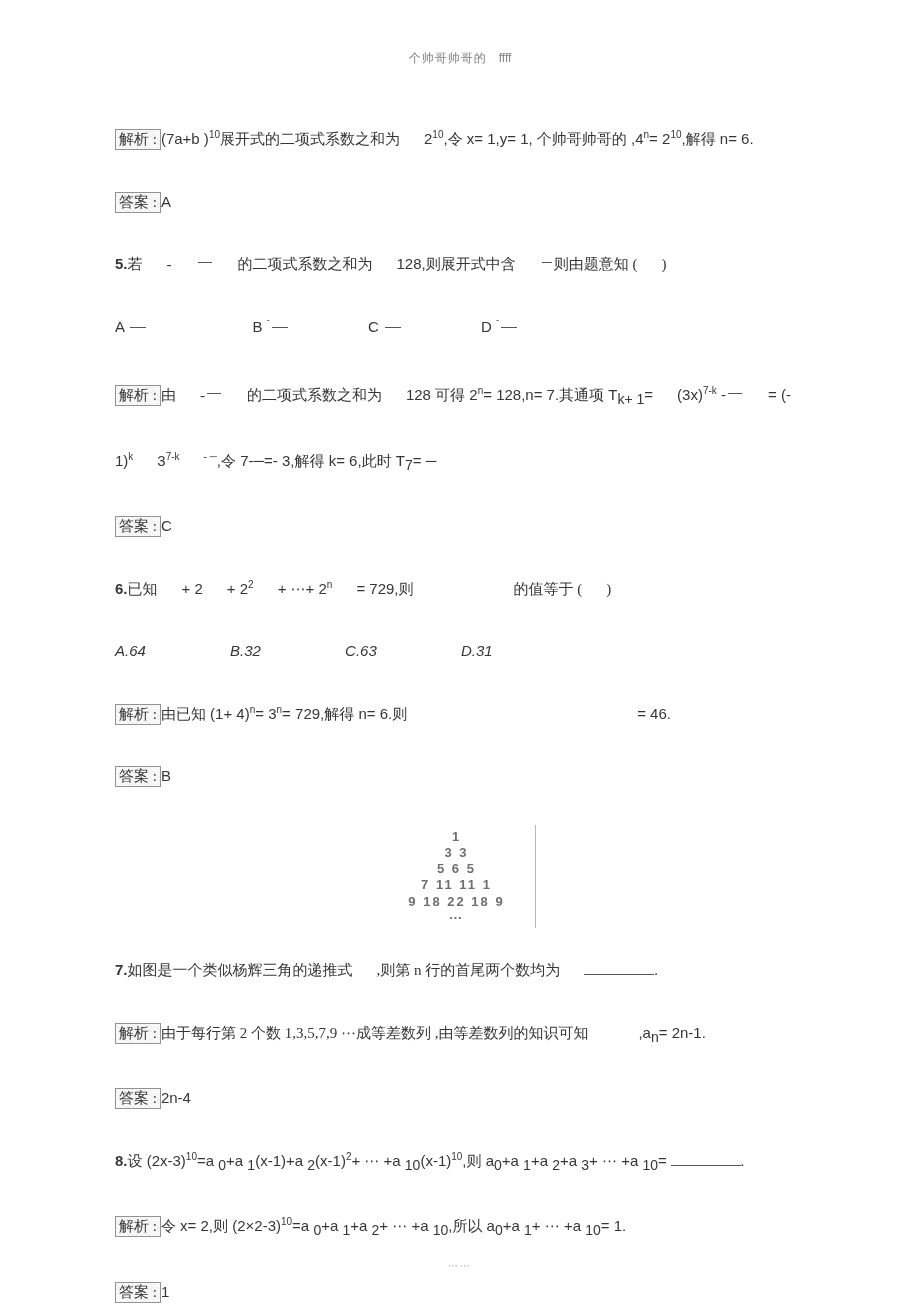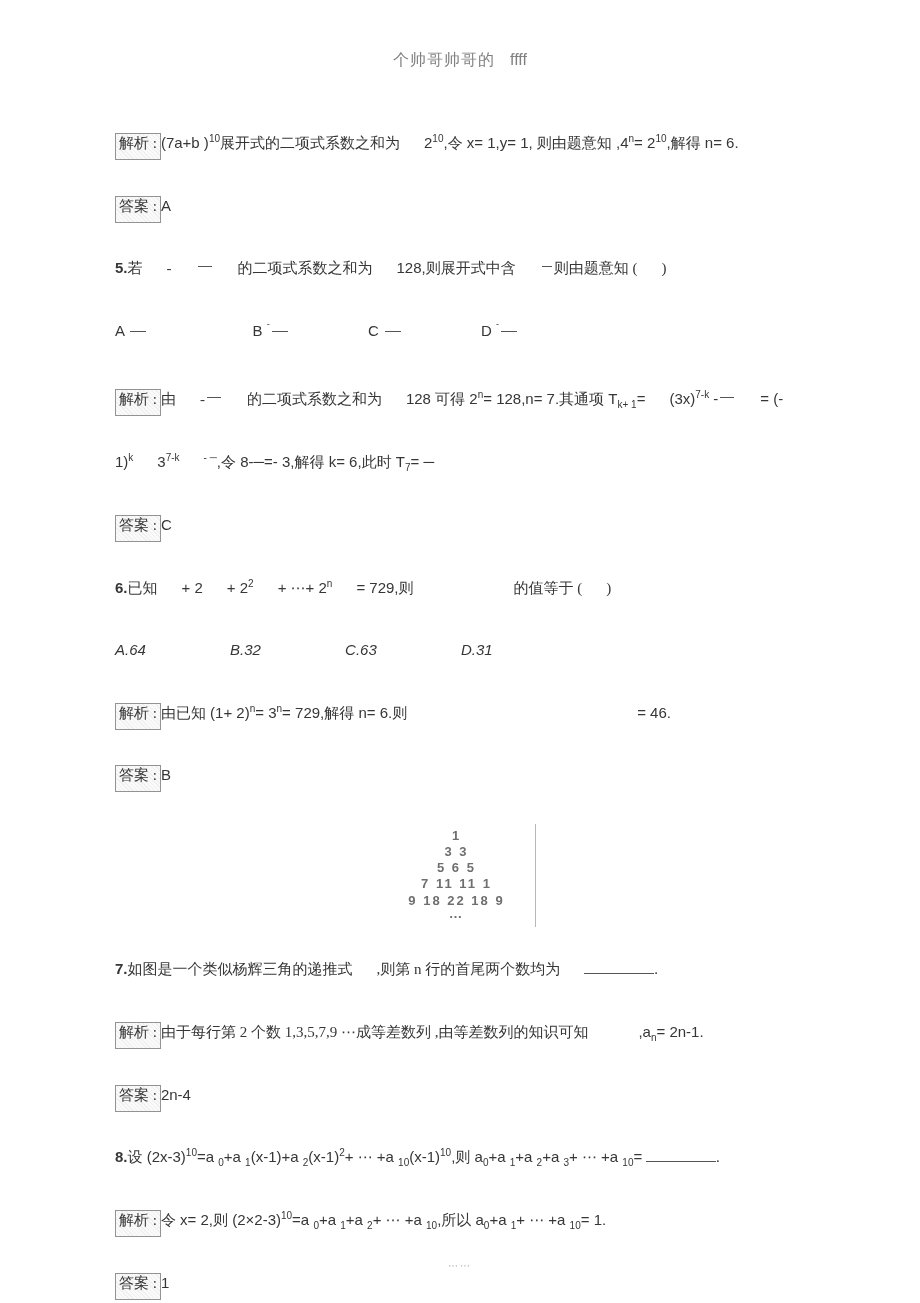--- a/index.html
+++ b/index.html
@@ -10,39 +10,39 @@
     background: #ffffff;
     font-family: "SimSun", "Songti SC", serif;
     font-size: 15px;
     color: #363636;
     position: relative;
     box-sizing: border-box;
     padding: 50px 115px 40px 115px;
   }
   .header {
     text-align: center;
-    font-size: 16px;
+    font-size: 12px;
     color: #808080;
     letter-spacing: 1px;
     margin-bottom: 58px;
   }
   .header .ffff { letter-spacing: 0; font-family: Arial, sans-serif; }
   .para {
     margin: 0 0 34px 0;
     line-height: 1.9;
   }
   .boxed {
     border: 1px solid #939393;
     background: repeating-linear-gradient(45deg, #f0f0f0 0, #f0f0f0 1px, #fafafa 1px, #fafafa 3px);
-    padding: 1px 3px 8px 3px;
+    padding: 1px 3px 2px 3px;
     font-family: "SimSun", serif;
     margin-top: 23px;
   }
   sup { font-size: 10px; vertical-align: super; }
-  sub { font-size: 10px; vertical-align: sub; }
+  sub { font-size: 14px; vertical-align: sub; }
   .latin { font-family: Arial, sans-serif; }
   .opts span { display:inline-block; margin-right: 80px; font-style: italic; }
   .frac {
     display: inline-block;
     border-top: 1px solid #555;
     width: 14px;
     height: 6px;
     vertical-align: middle;
     margin: 0 2px;
   }
@@ -82,56 +82,56 @@
 </style>
 </head>
 <body>
 
 <div class="header">
   <span>个帅哥帅哥的</span>
   &nbsp;&nbsp;<span class="ffff">ffff</span>
 </div>
 
 <p class="para">
-  <span class="boxed">解析 :</span><span class="latin">(7a+b )</span><sup class="latin">10</sup><span>展开式的二项式系数之和为</span><span class="gap"></span><span class="latin">2</span><sup class="latin">10</sup><span class="latin">,令 x= 1,y= 1, 则由题意知  ,4</span><sup class="latin">n</sup><span class="latin">= 2</span><sup class="latin">10</sup><span class="latin">,解得  n= 6.</span>
+  <span class="boxed">解析 :</span><span class="latin">(7a+b )</span><sup class="latin">10</sup><span>展开式的二项式系数之和为</span><span class="gap"></span><span class="latin">2</span><sup class="latin">10</sup><span class="latin">,令 x= 1,y= 1, 个帅哥帅哥的  ,4</span><sup class="latin">n</sup><span class="latin">= 2</span><sup class="latin">10</sup><span class="latin">,解得  n= 6.</span>
 </p>
 <p class="para">
   <span class="boxed">答案 :</span><span class="latin">A</span>
 </p>
 
 <p class="para">
   <b class="latin">5.</b><span>若</span><span class="gap"></span>-<span class="gap"></span><span class="frac"></span><span class="gap"></span><span>的二项式系数之和为</span><span class="gap"></span><span class="latin">128,则展开式中含</span><span class="gap"></span><span class="frac" style="width:10px"></span><span>则由题意知 (</span><span class="gap"></span><span>)</span>
 </p>
 <p class="para latin" style="margin-bottom:40px;">
   <span><span>A</span> <span class="dash"></span></span><span class="gap2"></span><span class="gap2"></span>
   <span><span>B</span> <span class="small-neg">-</span><span class="dash"></span></span><span class="gap2"></span><span class="gap"></span>
   <span><span>C</span> <span class="dash"></span></span><span class="gap2"></span><span class="gap"></span>
   <span><span>D</span> <span class="small-neg">-</span><span class="dash"></span></span>
 </p>
 <p class="para">
   <span class="boxed">解析 :</span><span>由</span><span class="gap"></span>-<span class="frac"></span><span class="gap"></span><span>的二项式系数之和为</span><span class="gap"></span><span class="latin">128 可得  2</span><sup class="latin">n</sup><span class="latin">= 128,n= 7.其通项  T</span><sub class="latin">k+ 1</sub><span class="latin">=</span><span class="gap"></span><span class="latin">(3x)</span><sup class="latin">7-k</sup><span class="latin"> -</span><span class="frac"></span><span class="gap"></span><span class="latin">= (-</span>
 </p>
 <p class="para latin">
-  <span>1)</span><sup>k</sup><span class="gap"></span><span>3</span><sup>7-k</sup><span class="gap"></span><sup>- ─</sup><span>,令 8-─=- 3,解得  k= 6,此时  T</span><sub>7</sub><span>= ─</span>
+  <span>1)</span><sup>k</sup><span class="gap"></span><span>3</span><sup>7-k</sup><span class="gap"></span><sup>- ─</sup><span>,令 7-─=- 3,解得  k= 6,此时  T</span><sub>7</sub><span>= ─</span>
 </p>
 <p class="para">
   <span class="boxed">答案 :</span><span class="latin">C</span>
 </p>
 
 <p class="para">
   <b class="latin">6.</b><span>已知</span><span class="gap"></span><span class="latin">+ 2</span><span class="gap"></span><span class="latin">+ 2</span><sup class="latin">2</sup><span class="gap"></span><span class="latin">+ ⋯+ 2</span><sup class="latin">n</sup><span class="gap"></span><span class="latin">= 729,则</span><span class="gap2"></span><span class="gap2"></span><span>的值等于 (</span><span class="gap"></span><span>)</span>
 </p>
 <p class="para latin opts">
   <span>A.64</span>
   <span>B.32</span>
   <span>C.63</span>
   <span>D.31</span>
 </p>
 <p class="para">
-  <span class="boxed">解析 :</span><span class="latin">由已知 (1+ 2)</span><sup class="latin">n</sup><span class="latin">= 3</span><sup class="latin">n</sup><span class="latin">= 729,解得  n= 6.则</span><span style="display:inline-block;width:230px"></span><span class="latin">= 46.</span>
+  <span class="boxed">解析 :</span><span class="latin">由已知 (1+ 4)</span><sup class="latin">n</sup><span class="latin">= 3</span><sup class="latin">n</sup><span class="latin">= 729,解得  n= 6.则</span><span style="display:inline-block;width:230px"></span><span class="latin">= 46.</span>
 </p>
 <p class="para">
   <span class="boxed">答案 :</span><span class="latin">B</span>
 </p>
 
 <div class="triangle">
   <div>1</div>
   <div>3   3</div>
   <div>5   6   5</div>
   <div>7  11  11  1</div>

